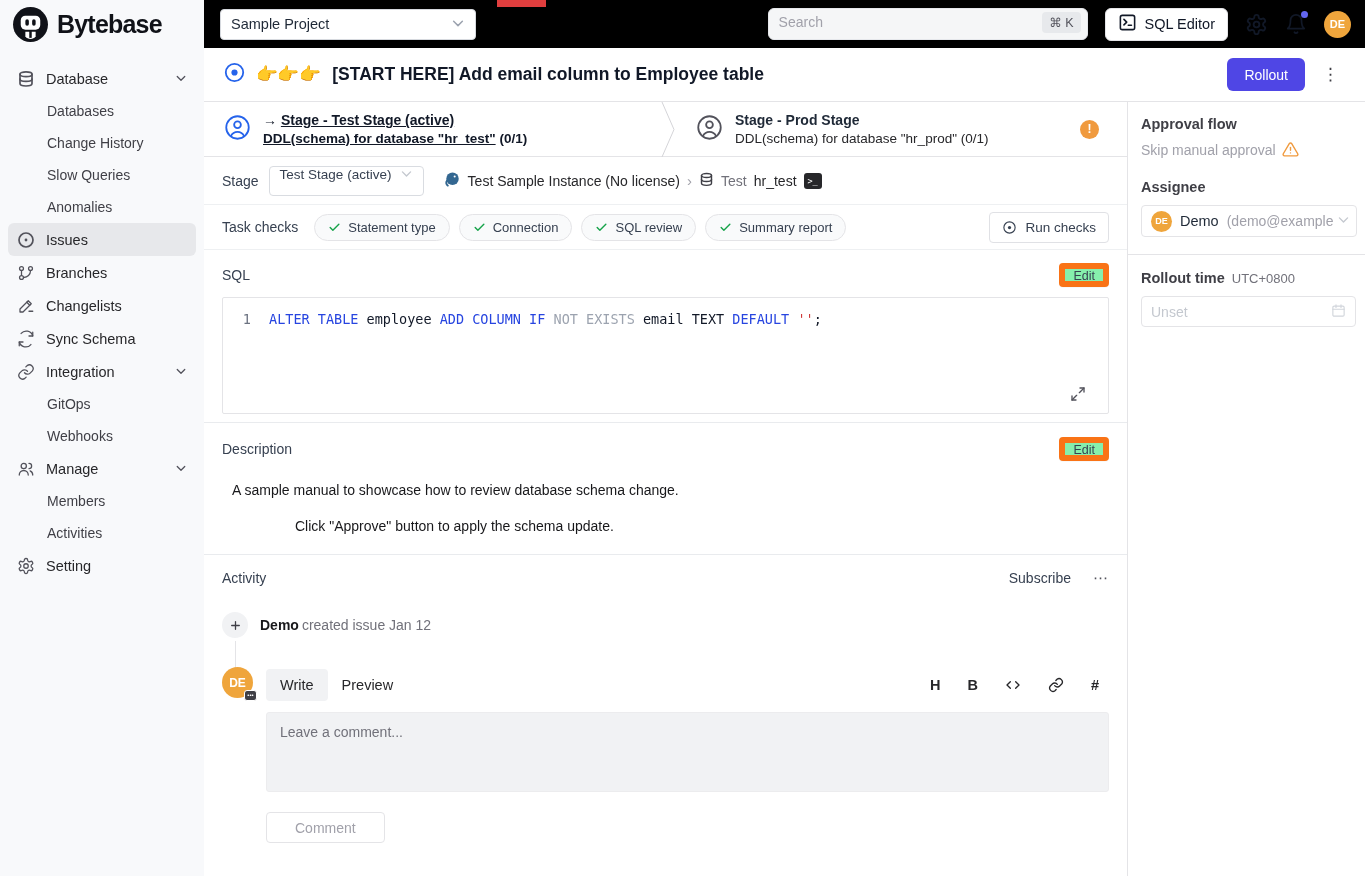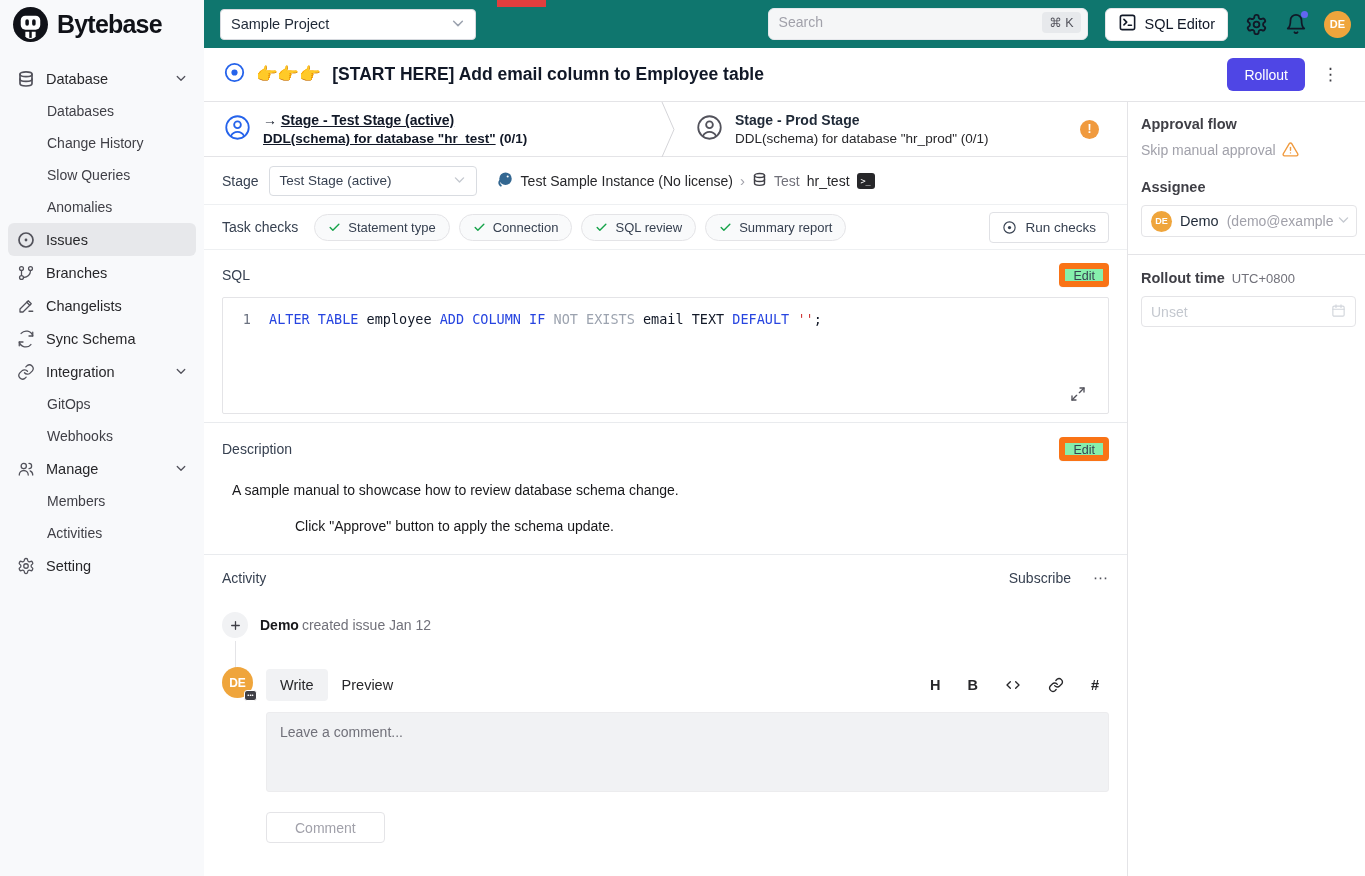--- a/index.html
+++ b/index.html
@@ -17,21 +17,21 @@
   .nav-item .chev { margin-left:auto; color:#6b7280; }
   .nav-item.active { background:#e7e8eb; }
   .nav-sub { display:flex; align-items:center; height:32px; padding-left:39px; border-radius:6px;
              color:#3f3f46; font-size:14px; font-weight:400; cursor:pointer; }
   .icon18 { width:18px; height:18px; flex-shrink:0; }
   svg.ln { fill:none; stroke:#52525b; stroke-width:1.7; stroke-linecap:round; stroke-linejoin:round; }
 
   
   .content { flex:1; display:flex; flex-direction:column; min-width:0; }
 
-  .topbar { height:48px; display:flex; align-items:center; padding:0 14px 0 16px; background:#0f766e; }
+  .topbar { height:48px; display:flex; align-items:center; padding:0 14px 0 16px; background:#000000; }
   .proj-select { width:256px; height:31px; border:1px solid #d6d9de; border-radius:4px; background:#fff;
                  display:flex; align-items:center; padding:0 10px; font-size:14.5px; color:#1f2937; cursor:pointer; }
   .proj-select .chev { margin-left:auto; color:#9ca3af; }
   .top-right { margin-left:auto; display:flex; align-items:center; gap:17px; }
   .search-box { width:320px; height:32px; background:#f5f6f7; border:1px solid #e5e7eb; border-radius:6px;
                 display:flex; align-items:center; padding:0 6px 4px 10px; }
   .search-box input { border:none; outline:none; background:transparent; flex:1; font-size:14px; color:#374151;
                       font-family:"Liberation Sans",sans-serif; }
   .search-box input::placeholder { color:#a1a1aa; }
   .kbd { background:#e7e9ec; border-radius:4px; padding:3px 7px; font-size:12.5px; color:#52525b; }
@@ -67,21 +67,21 @@
   .sc-t2 { font-size:13.5px; font-weight:700; color:#111827; }
   .sc-t2 .und { text-decoration:underline; }
   .second .sc-t1 { font-weight:600; color:#1f2937; }
   .second .sc-t2 { font-weight:400; color:#27272a; }
   .alert-circle { margin-left:auto; margin-right:12px; width:19px; height:19px; border-radius:50%; background:#f09a3e;
                   color:#fff; font-size:12px; font-weight:700; display:flex; align-items:center; justify-content:center; }
 
   
   .stage-bar { height:48px; display:flex; align-items:center; padding:0 18px; gap:10px; border-bottom:1px solid #eef0f2; }
   .stage-bar-label { font-size:14px; color:#374151; }
-  .stage-select { width:208px; height:30px; border:1px solid #d9dce1; border-radius:4px; display:flex; align-items:center;
+  .stage-select { width:155px; height:30px; border:1px solid #d9dce1; border-radius:4px; display:flex; 
                   padding:0 10px; font-size:13.5px; color:#374151; cursor:pointer; }
   .stage-select .chev { margin-left:auto; color:#c4c8cf; }
   .crumb { display:flex; align-items:center; gap:7px; margin-left:10px; font-size:14px; color:#27272a; }
   .crumb .sep { color:#a1a1aa; font-size:15px; }
   .crumb .env { color:#71717a; }
   .console-badge { width:18px; height:16px; background:#27272a; border-radius:3px; color:#fff;
                    font-family:"DejaVu Sans Mono",monospace; font-size:8.5px; display:flex; align-items:center;
                    justify-content:center; cursor:pointer; }
 
   

